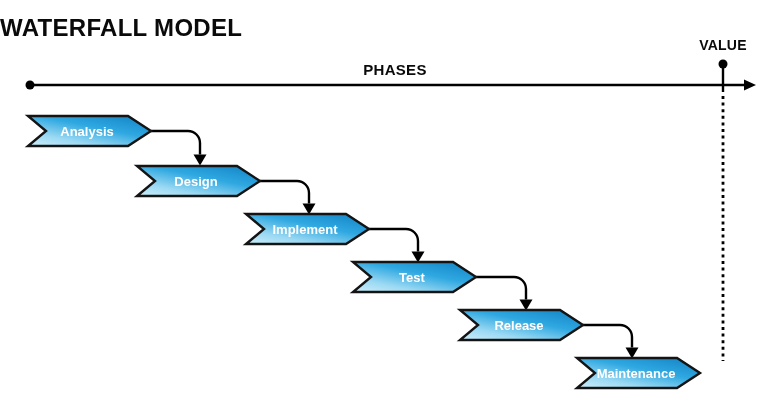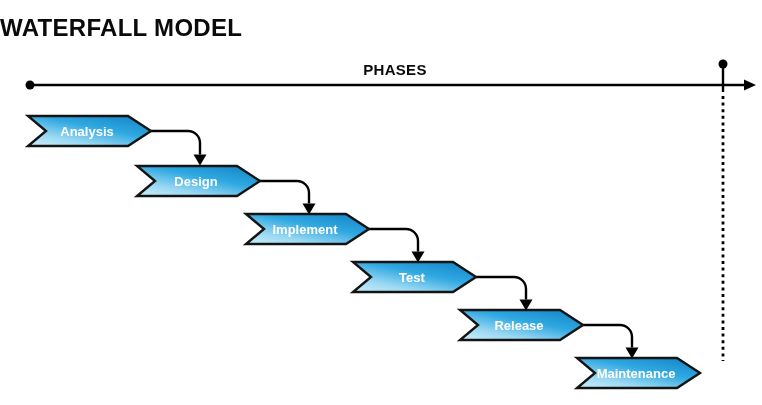--- a/index.html
+++ b/index.html
@@ -41,20 +41,21 @@
     text-anchor:middle;
   }
 </style>
 </head>
 <body>
 
 <div class="canvas">
 
   <div class="title">WATERFALL MODEL</div>
   <div class="phases">PHASES</div>
+  <div class="value">VALUE</div>
 
   <svg class="overlay" width="762" height="405" viewBox="0 0 762 405">
     <defs>
       <linearGradient id="chevGrad" x1="0" y1="1.1" x2="1" y2="-0.1">
         <stop offset="0" stop-color="#d9f3fc"></stop>
         <stop offset="0.28" stop-color="#9bd9f3"></stop>
         <stop offset="0.58" stop-color="#2fa8e1"></stop>
         <stop offset="1" stop-color="#0d7cc0"></stop>
       </linearGradient>
     </defs>

